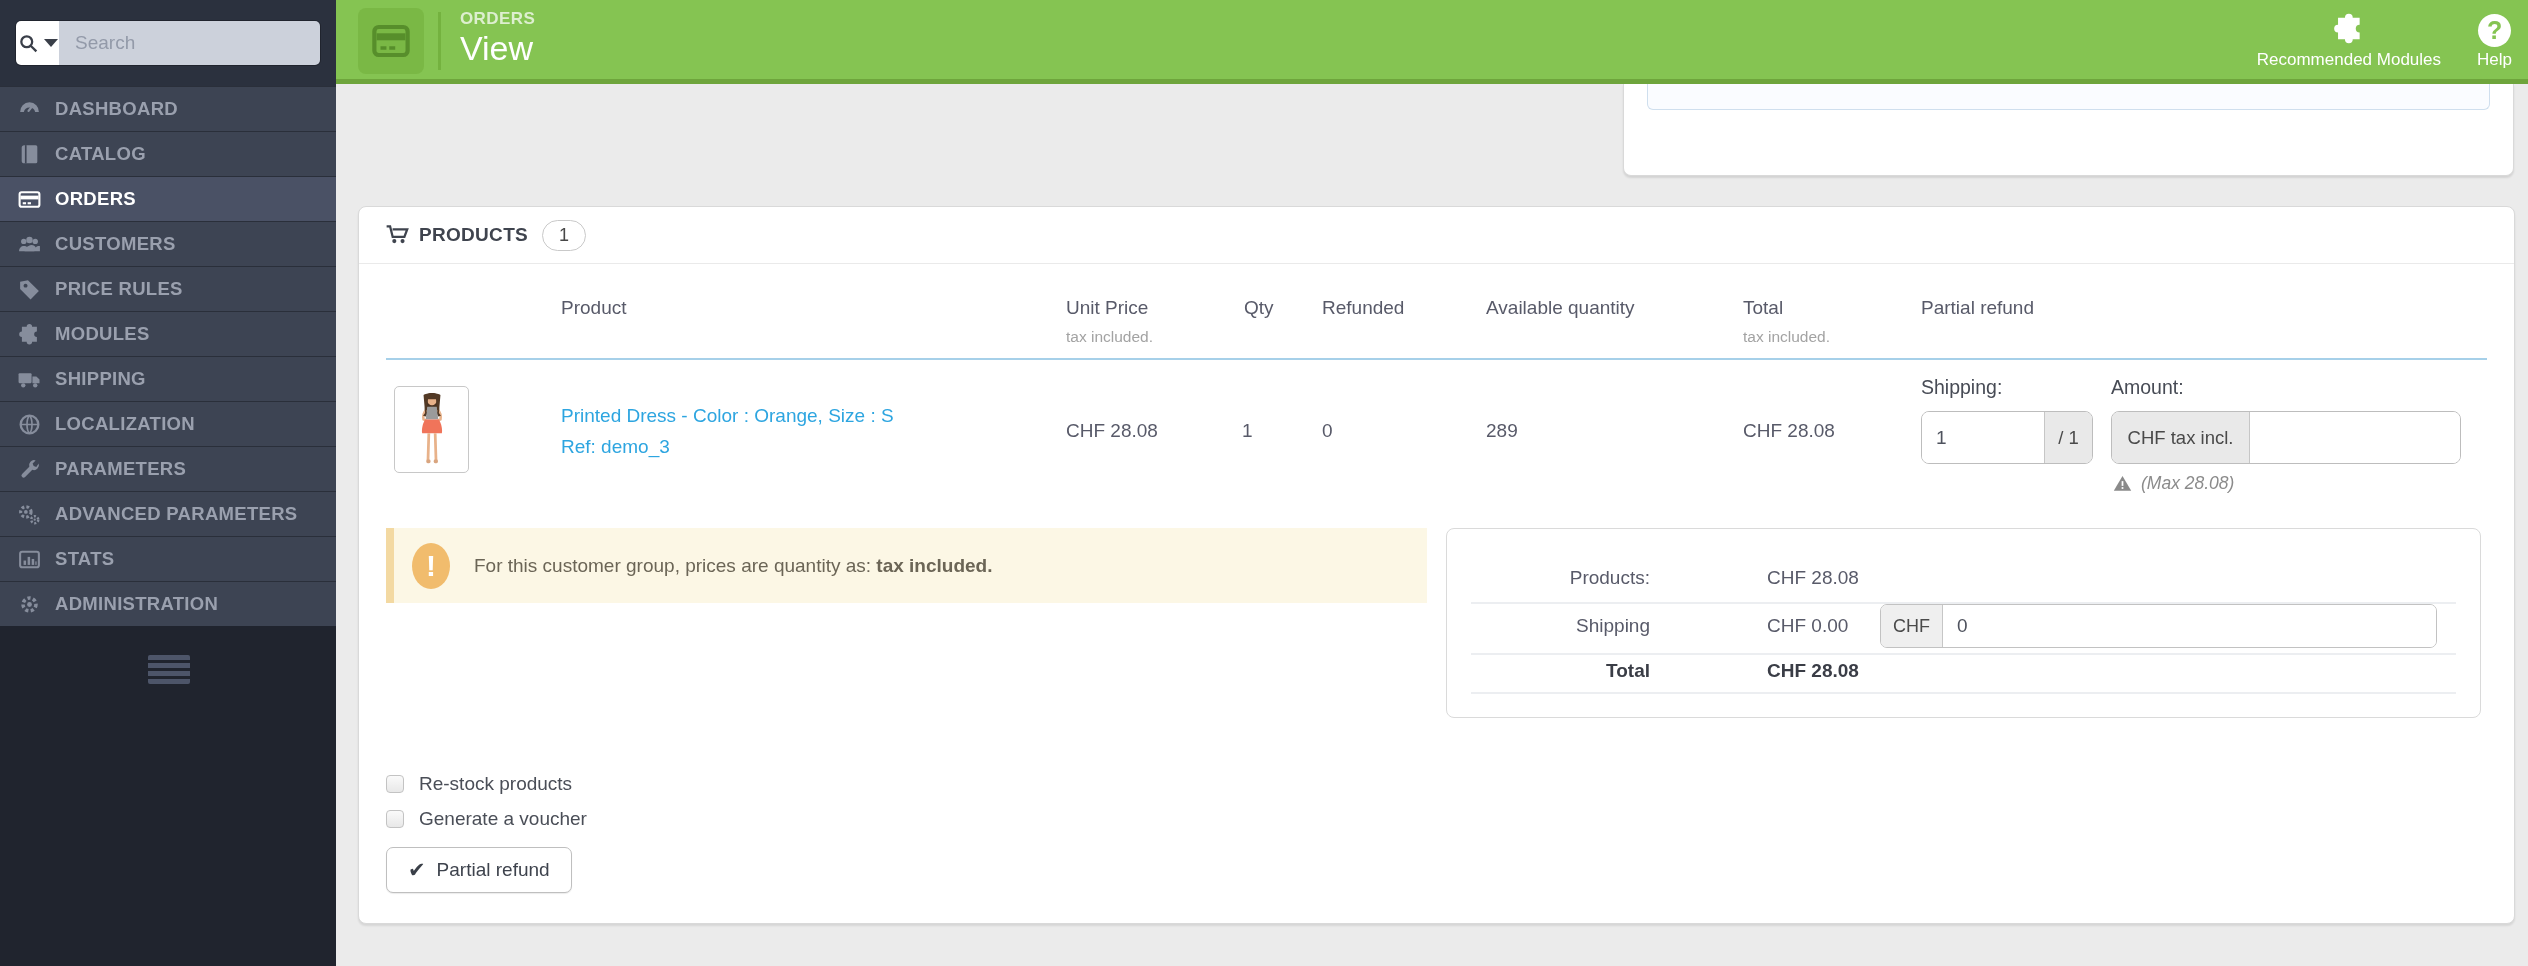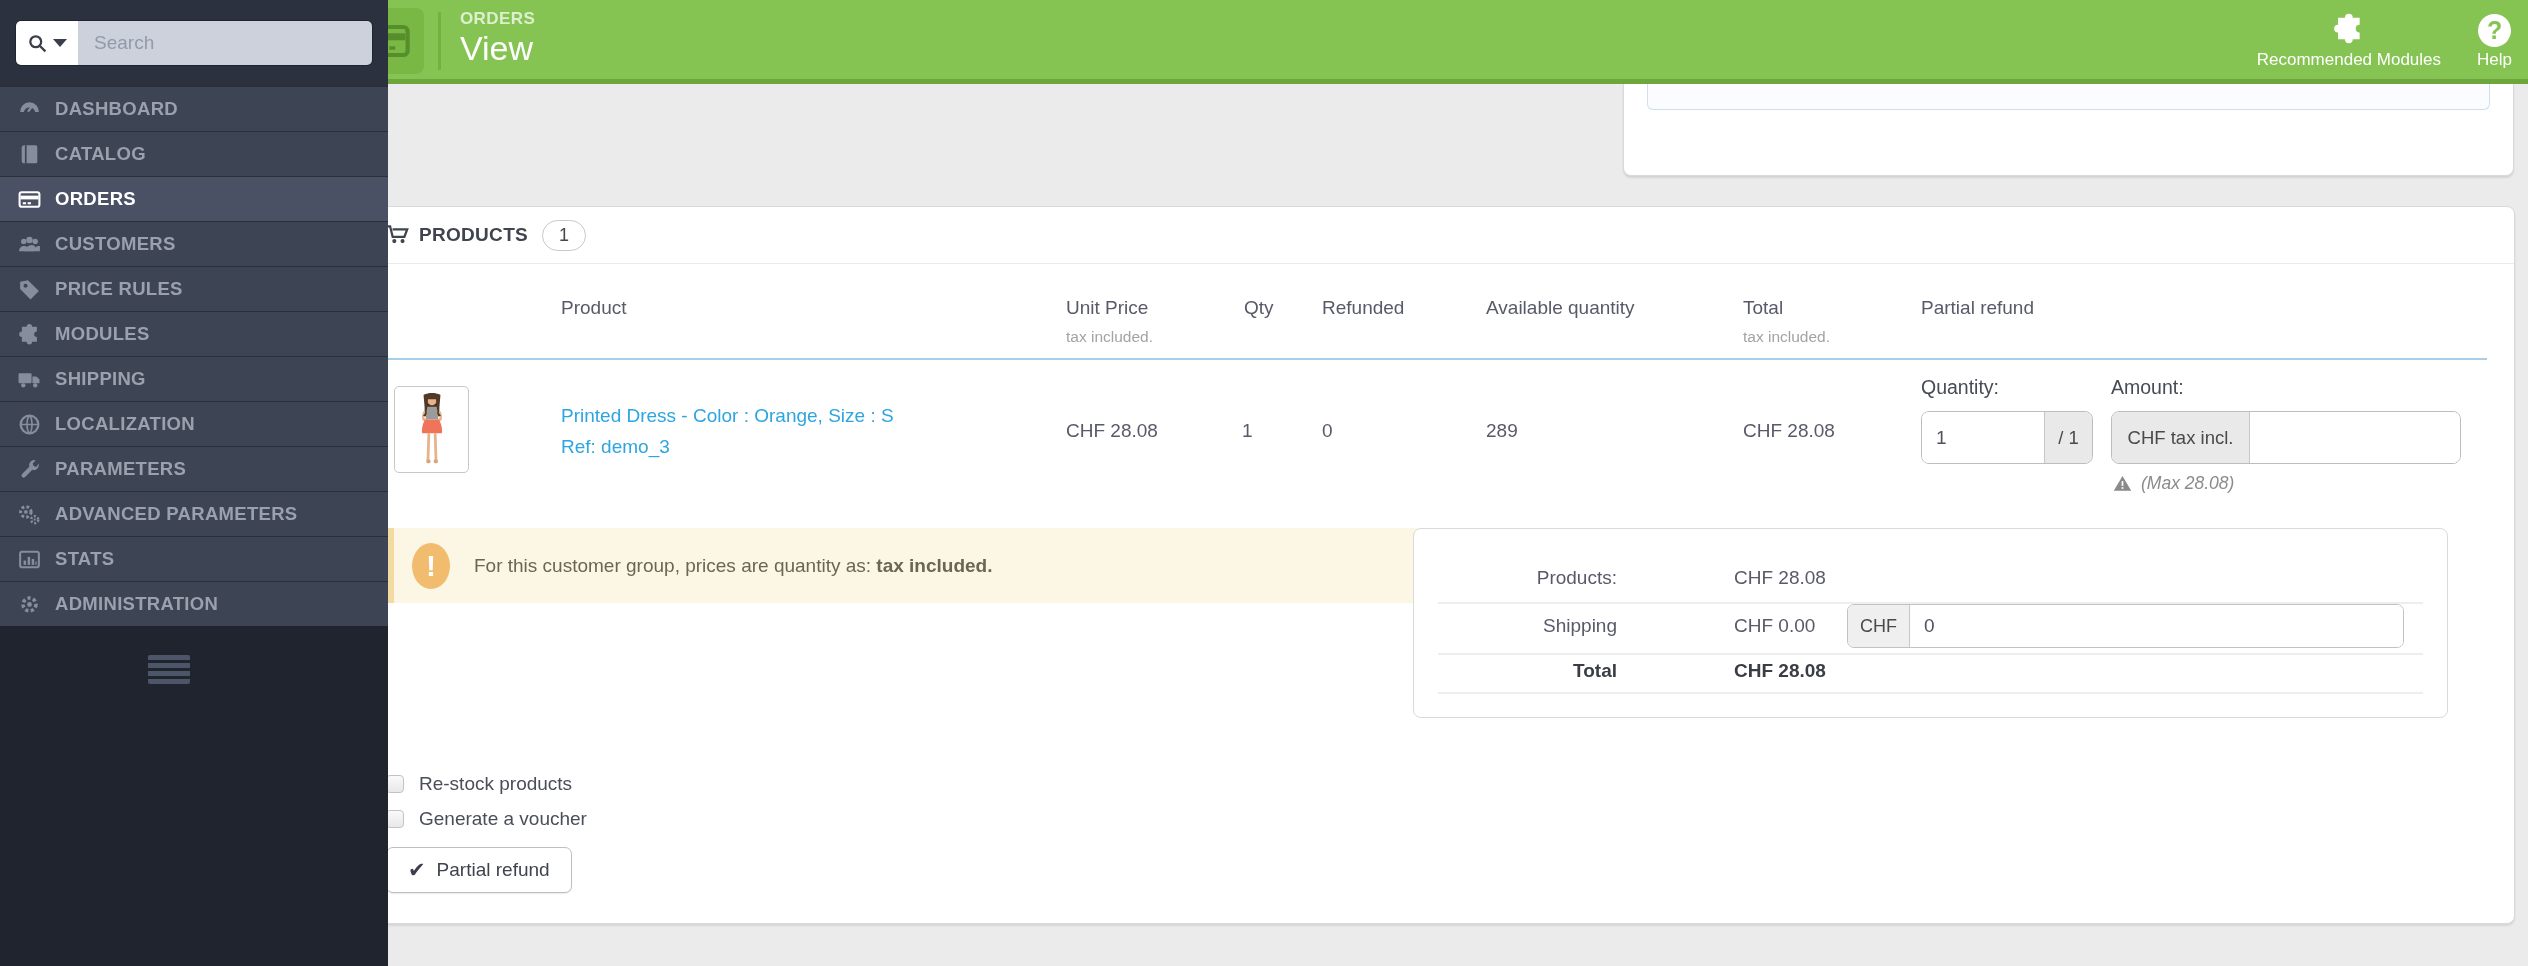--- a/index.html
+++ b/index.html
@@ -1,20 +1,20 @@
 <!DOCTYPE html>
 <html><head>
 <meta charset="utf-8">
 <style>
   * { margin:0; padding:0; box-sizing:border-box; }
   html,body { width:2528px; height:966px; overflow:hidden; }
   body { font-family:"Liberation Sans", sans-serif; background:#ebebeb; position:relative; }
 
   
-  .sidebar { position:absolute; left:0; top:0; width:388px; height:966px; background:#20242e; z-index:5; }
+  .sidebar { position:absolute; left:0; top:0; width:336px; height:966px; background:#20242e; z-index:5; }
   .search-zone { height:86px; background:#2b313e; padding:20px 15px; }
   .search-widget { display:flex; height:46px; border-radius:6px; overflow:hidden; border:1px solid #20242e; }
   .search-btn { width:62px; background:#ffffff; display:flex; align-items:center; justify-content:center; gap:5px; cursor:pointer; border:none; }
   .search-btn svg { width:21px; height:21px; color:#3a3f49; }
   .caret-down { width:0; height:0; border-left:7px solid transparent; border-right:7px solid transparent; border-top:8px solid #3a3f49; }
   .search-input { flex:1; background:#ccd1db; border:none; outline:none; padding-left:16px; font-size:19px; color:#4a4f5a; font-family:"Liberation Sans", sans-serif; }
   .search-input::placeholder { color:#939aa9; }
 
   .nav { }
   .nav-item { display:flex; align-items:center; height:45px; padding-left:15px; gap:12px; background:#3d4453; border-top:1px solid #2a2f3a; cursor:pointer; }
@@ -70,21 +70,21 @@
   .qty-group { left:1562px; top:204px; width:172px; height:53px; }
   .amt-group { left:1752px; top:204px; width:350px; height:53px; }
   .max-note { position:absolute; left:1754px; top:266px; display:flex; align-items:center; gap:9px; font-size:17.5px; font-style:italic; color:#8b8b8b; }
   .max-note svg { width:19px; height:19px; }
 
   .notice { position:absolute; left:27px; top:321px; width:1041px; height:75px; background:#fcf7e5; border-left:8px solid #f3d9a2; display:flex; align-items:center; padding-left:18px; gap:24px; }
   .notice-circle { width:38px; height:46px; border-radius:50%; background:#f1bc6d; color:#ffffff; font-weight:bold; font-size:30px; display:flex; align-items:center; justify-content:center; flex:none; }
   .notice-text { font-size:19px; color:#6b6556; }
   .notice-text b { font-weight:bold; }
 
-  .totals { position:absolute; left:1054px; top:321px; width:1035px; height:190px; background:#ffffff; border:1px solid #dadada; border-radius:8px; }
+  .totals { position:absolute; left:1087px; top:321px; width:1035px; height:190px; background:#ffffff; border:1px solid #dadada; border-radius:8px; }
   .t-label { position:absolute; left:0; width:203px; text-align:right; font-size:19px; color:#585a69; }
   .t-value { position:absolute; left:320px; font-size:19px; color:#585a69; }
   .t-bold { font-weight:bold; color:#3a3d46; }
   .t-sep { position:absolute; left:24px; right:24px; height:2px; background:#eceef1; }
   .ship-group { left:433px; top:75px; width:557px; height:44px; border-radius:7px; border-color:#c2c2c2; }
   .ship-group .ig-addon { width:62px; background:#efefef; font-size:18px; }
 
   .opt-row { position:absolute; left:27px; display:flex; align-items:center; gap:15px; height:26px; cursor:pointer; }
   .checkbox { width:18px; height:18px; border:1px solid #c3c3c3; border-radius:4px; background:linear-gradient(#fafafa,#e8e8e8); flex:none; }
   .opt-label { font-size:19px; color:#4a4e57; }
@@ -302,21 +302,21 @@
   <a class="prod-link" href="#">
     <span>Printed Dress - Color : Orange, Size : S</span><br>
     <span>Ref: demo_3</span>
   </a>
   <div class="tv" style="left:707px">CHF 28.08</div>
   <div class="tv" style="left:883px">1</div>
   <div class="tv" style="left:963px">0</div>
   <div class="tv" style="left:1127px">289</div>
   <div class="tv" style="left:1384px">CHF 28.08</div>
 
-  <div class="pr-label" style="left:1562px">Quantity:</div>
+  <div class="pr-label" style="left:1562px">Shipping:</div>
   <div class="pr-label" style="left:1752px">Amount:</div>
   <div class="input-group qty-group">
     <input class="ig-input" type="text" value="1" style="">
     <span class="ig-addon addon-r" style="width:48px">/ 1</span>
   </div>
   <div class="input-group amt-group">
     <span class="ig-addon addon-l" style="width:138px">CHF tax incl.</span>
     <input class="ig-input" type="text" value="" style="">
   </div>
   <div class="max-note">

